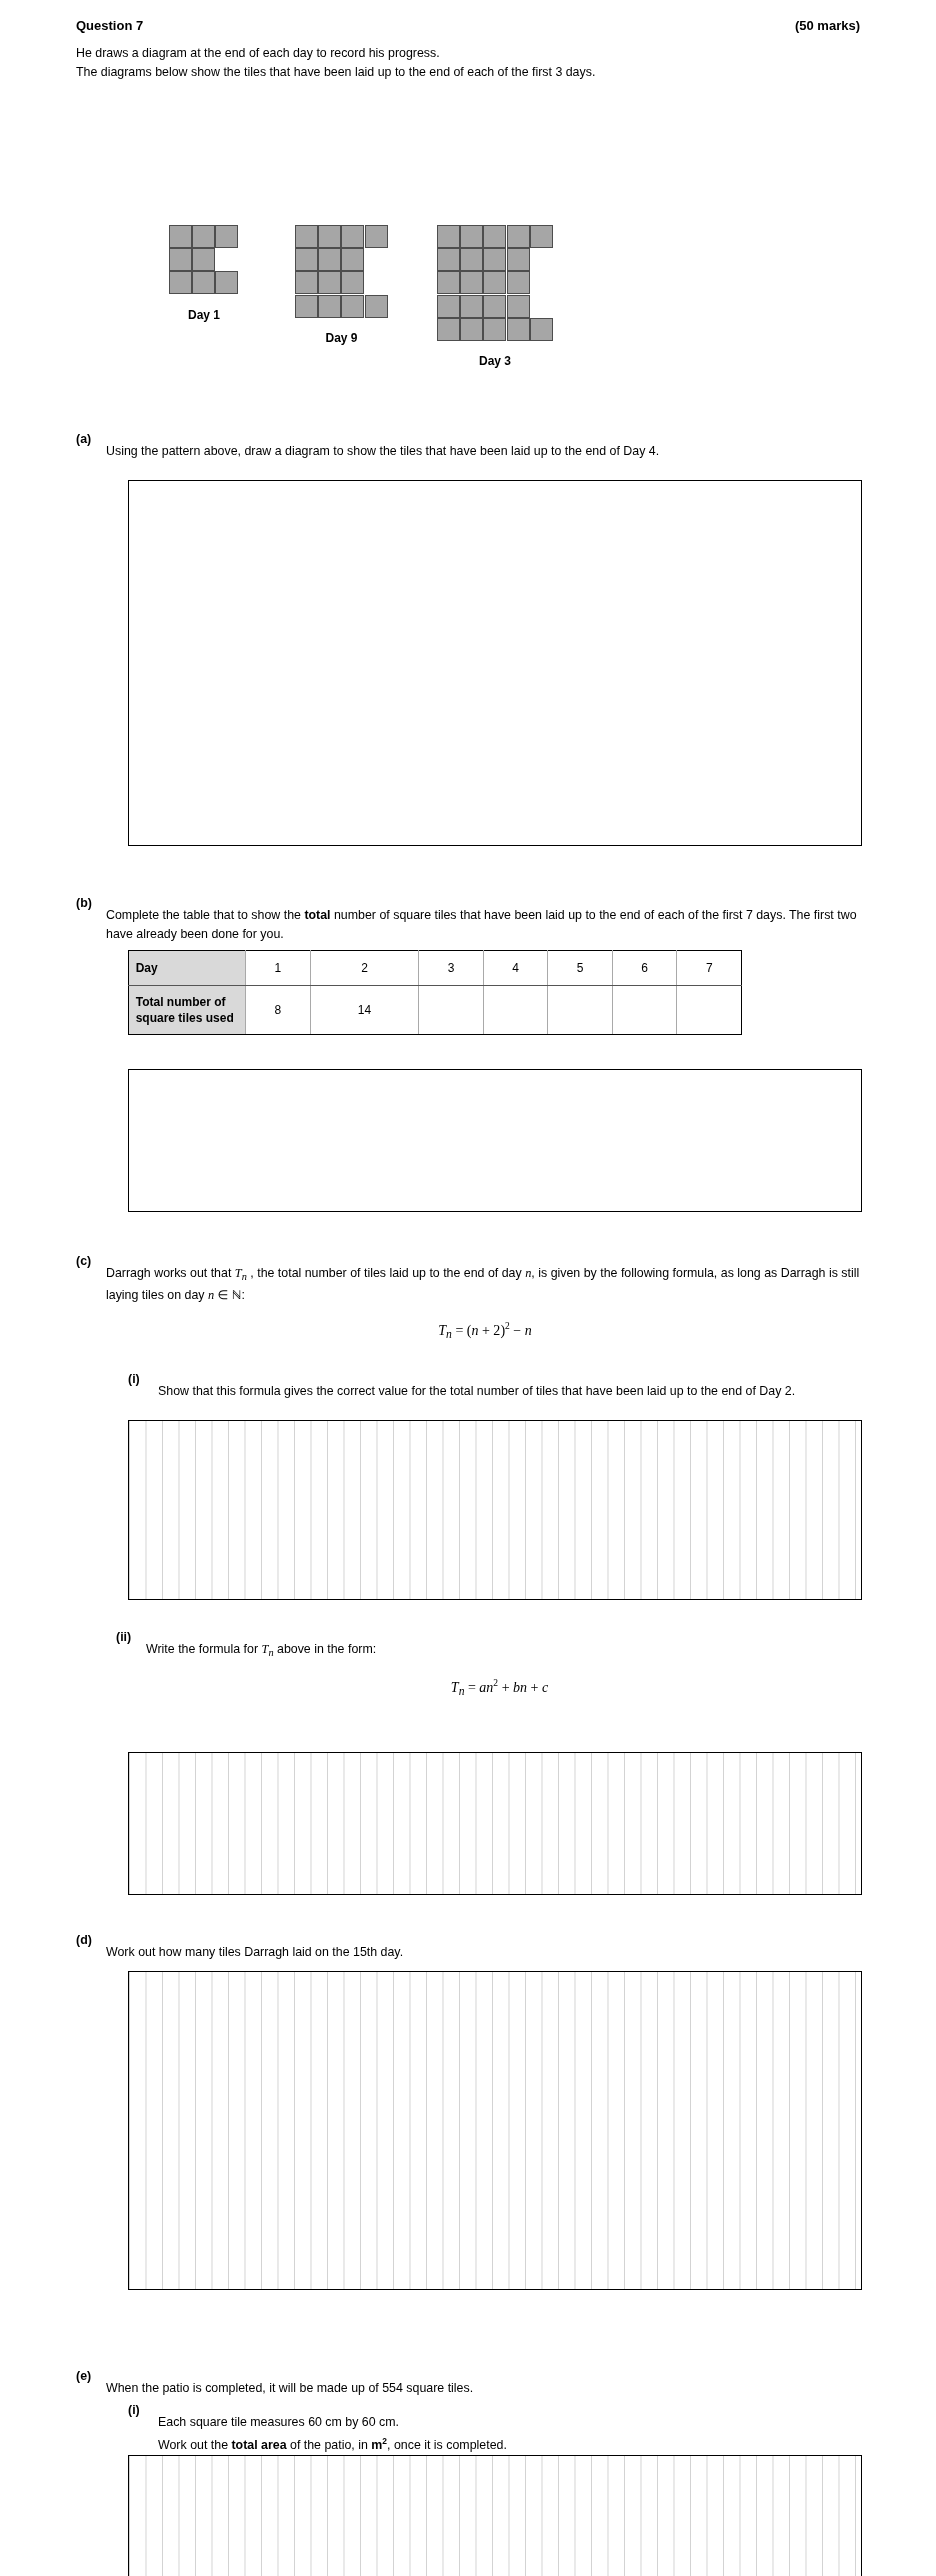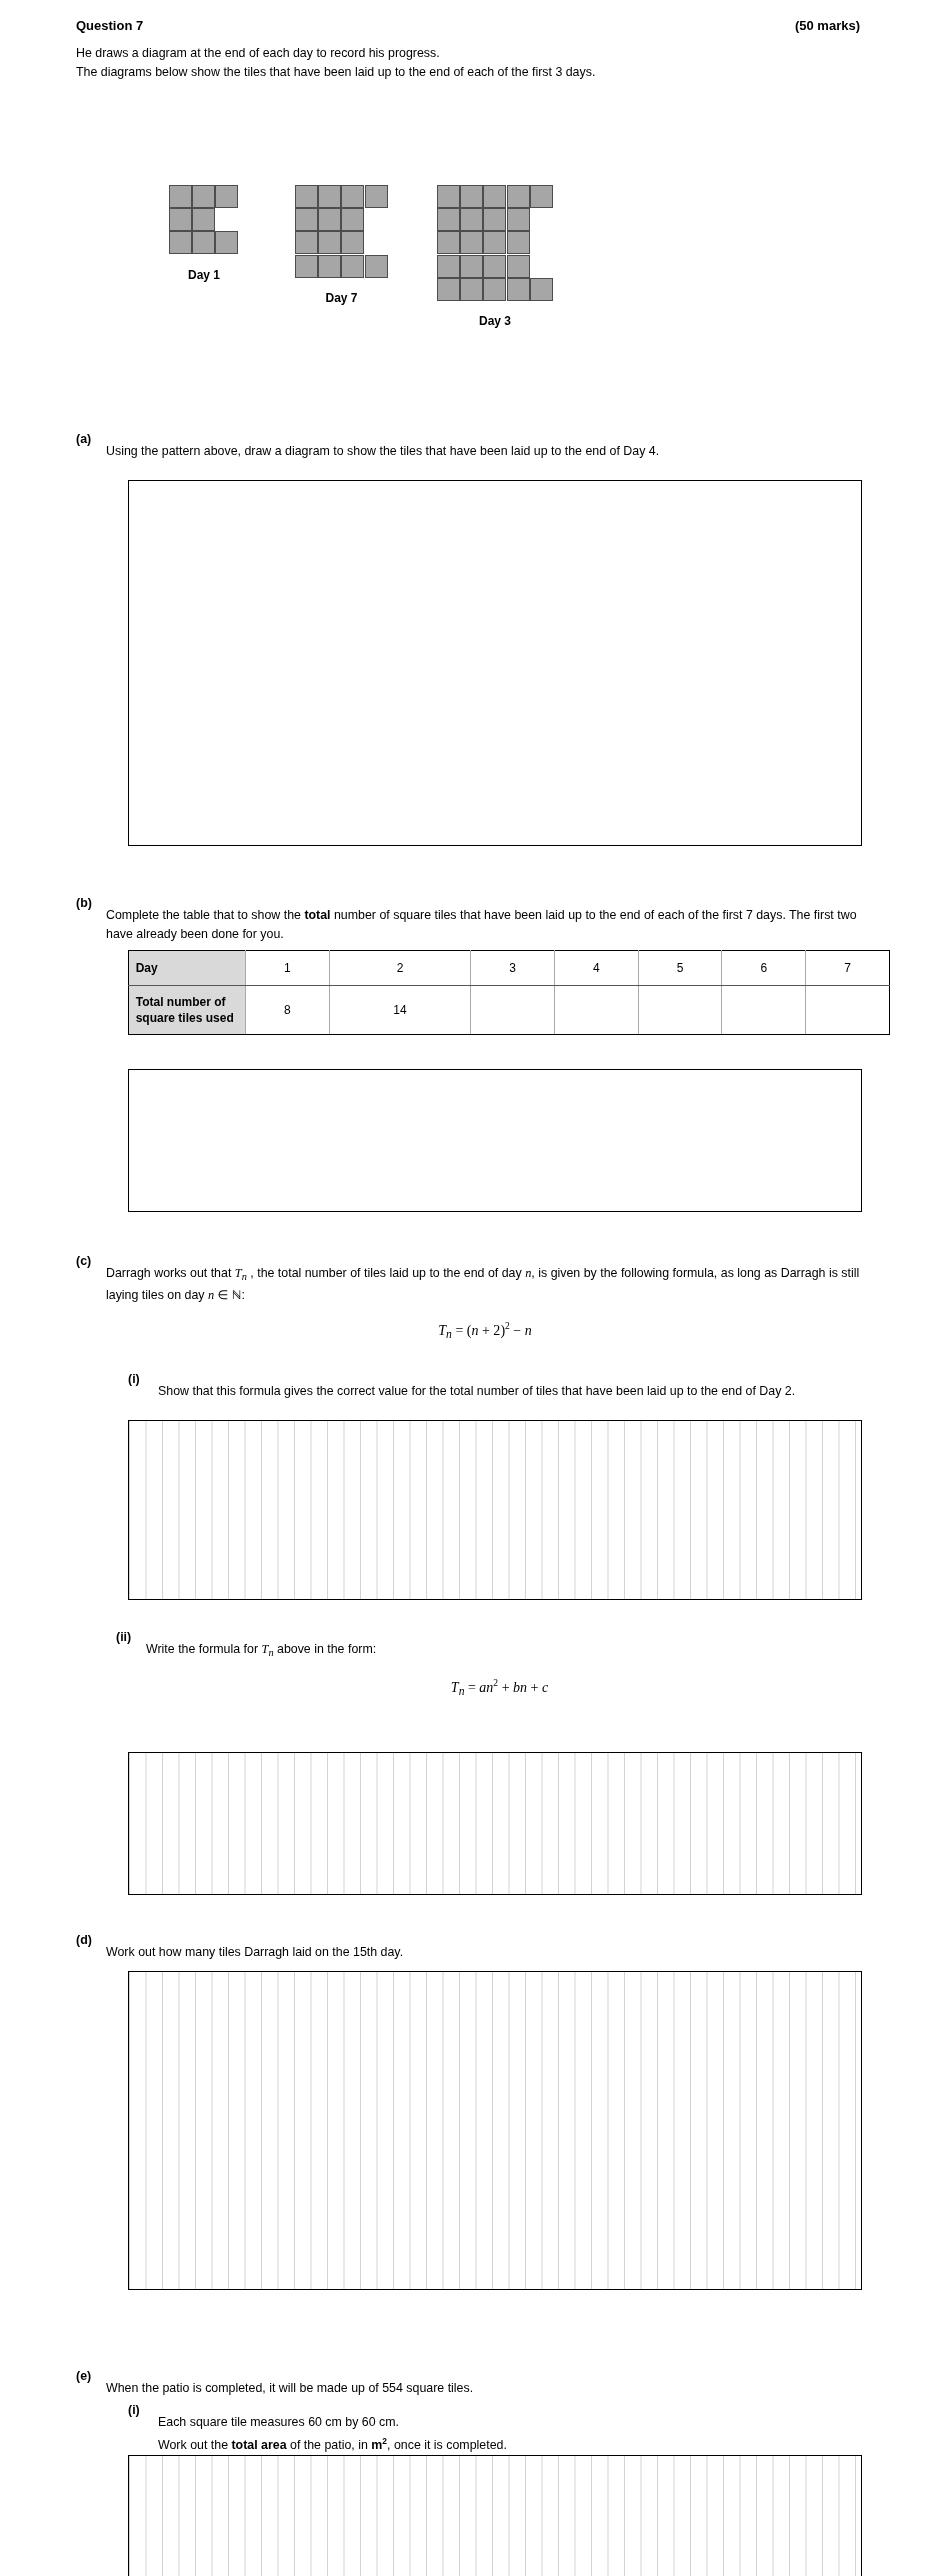--- a/index.html
+++ b/index.html
@@ -45,21 +45,21 @@
   .intro p { margin: 0; }
 
   
   .diagrams {
     position: absolute;
     top: 174px;
     left: 76px;
     width: 788px;
     height: 227px;
   }
-  .daygroup { position: absolute; }
+  .daygroup { position: absolute; margin-top: 40px; }
   .tilegrid { position: relative; }
   .tile {
     position: absolute;
     background: #a6a6a6;
     border: 1px solid #4d4d4d;
   }
   .daylabel {
     position: absolute;
     width: 100%;
     text-align: center;
@@ -195,21 +195,21 @@
           <div class="tile" style="left: 23px; top: 23px; width: 23px; height: 23px;"></div>
           <div class="tile" style="left: 46px; top: 23px; width: 23px; height: 23px;"></div>
           <div class="tile" style="left: 0px; top: 46px; width: 23px; height: 23px;"></div>
           <div class="tile" style="left: 23px; top: 46px; width: 23px; height: 23px;"></div>
           <div class="tile" style="left: 46px; top: 46px; width: 23px; height: 23px;"></div>
           <div class="tile" style="left: 0px; top: 70px; width: 23px; height: 23px;"></div>
           <div class="tile" style="left: 23px; top: 70px; width: 23px; height: 23px;"></div>
           <div class="tile" style="left: 46px; top: 70px; width: 23px; height: 23px;"></div>
           <div class="tile" style="left: 70px; top: 70px; width: 23px; height: 23px;"></div>
         </div>
-      <div class="daylabel" style="top: 106px;">Day 7</div>
+      <div class="daylabel" style="top: 106px;">Day 9</div>
     </div>
 
     <div class="daygroup" style="left:361px; top:11.3px;">
       <div class="tilegrid" id="tg3" style="width: 116px; height: 116px;">
           <div class="tile" style="left: 0px; top: 0px; width: 23px; height: 23px;"></div>
           <div class="tile" style="left: 23px; top: 0px; width: 23px; height: 23px;"></div>
           <div class="tile" style="left: 46px; top: 0px; width: 23px; height: 23px;"></div>
           <div class="tile" style="left: 70px; top: 0px; width: 23px; height: 23px;"></div>
           <div class="tile" style="left: 93px; top: 0px; width: 23px; height: 23px;"></div>
           <div class="tile" style="left: 0px; top: 23px; width: 23px; height: 23px;"></div>
@@ -241,21 +241,21 @@
   </div>
   <div class="ansbox gridA" style="top:480px; left:128px; width:734px; height:366px;"></div>
 
   <div class="part" style="top:894px; left:76px; width:788px;">
     <span class="tag">(b)</span>
     <div class="body">
       <span>Complete the table that to show the </span><span class="bold">total</span><span> number of square tiles that have been laid up to the end of each of the first 7 days.  The first two have already been done for you.</span>
     </div>
   </div>
 
-  <table class="tilestable" style="top:950px; left:128px; width:762px;">
+  <table class="tilestable" style="top:950px; left:128px; width:614px;">
     <tbody>
       <tr class="toprow">
         <td class="rowlabel outer-top outer-left midline">Day</td>
         <td class="outer-top midline">1</td>
         <td class="outer-top midline">2</td>
         <td class="outer-top midline">3</td>
         <td class="outer-top midline">4</td>
         <td class="outer-top midline">5</td>
         <td class="outer-top midline">6</td>
         <td class="outer-top outer-right midline">7</td>

